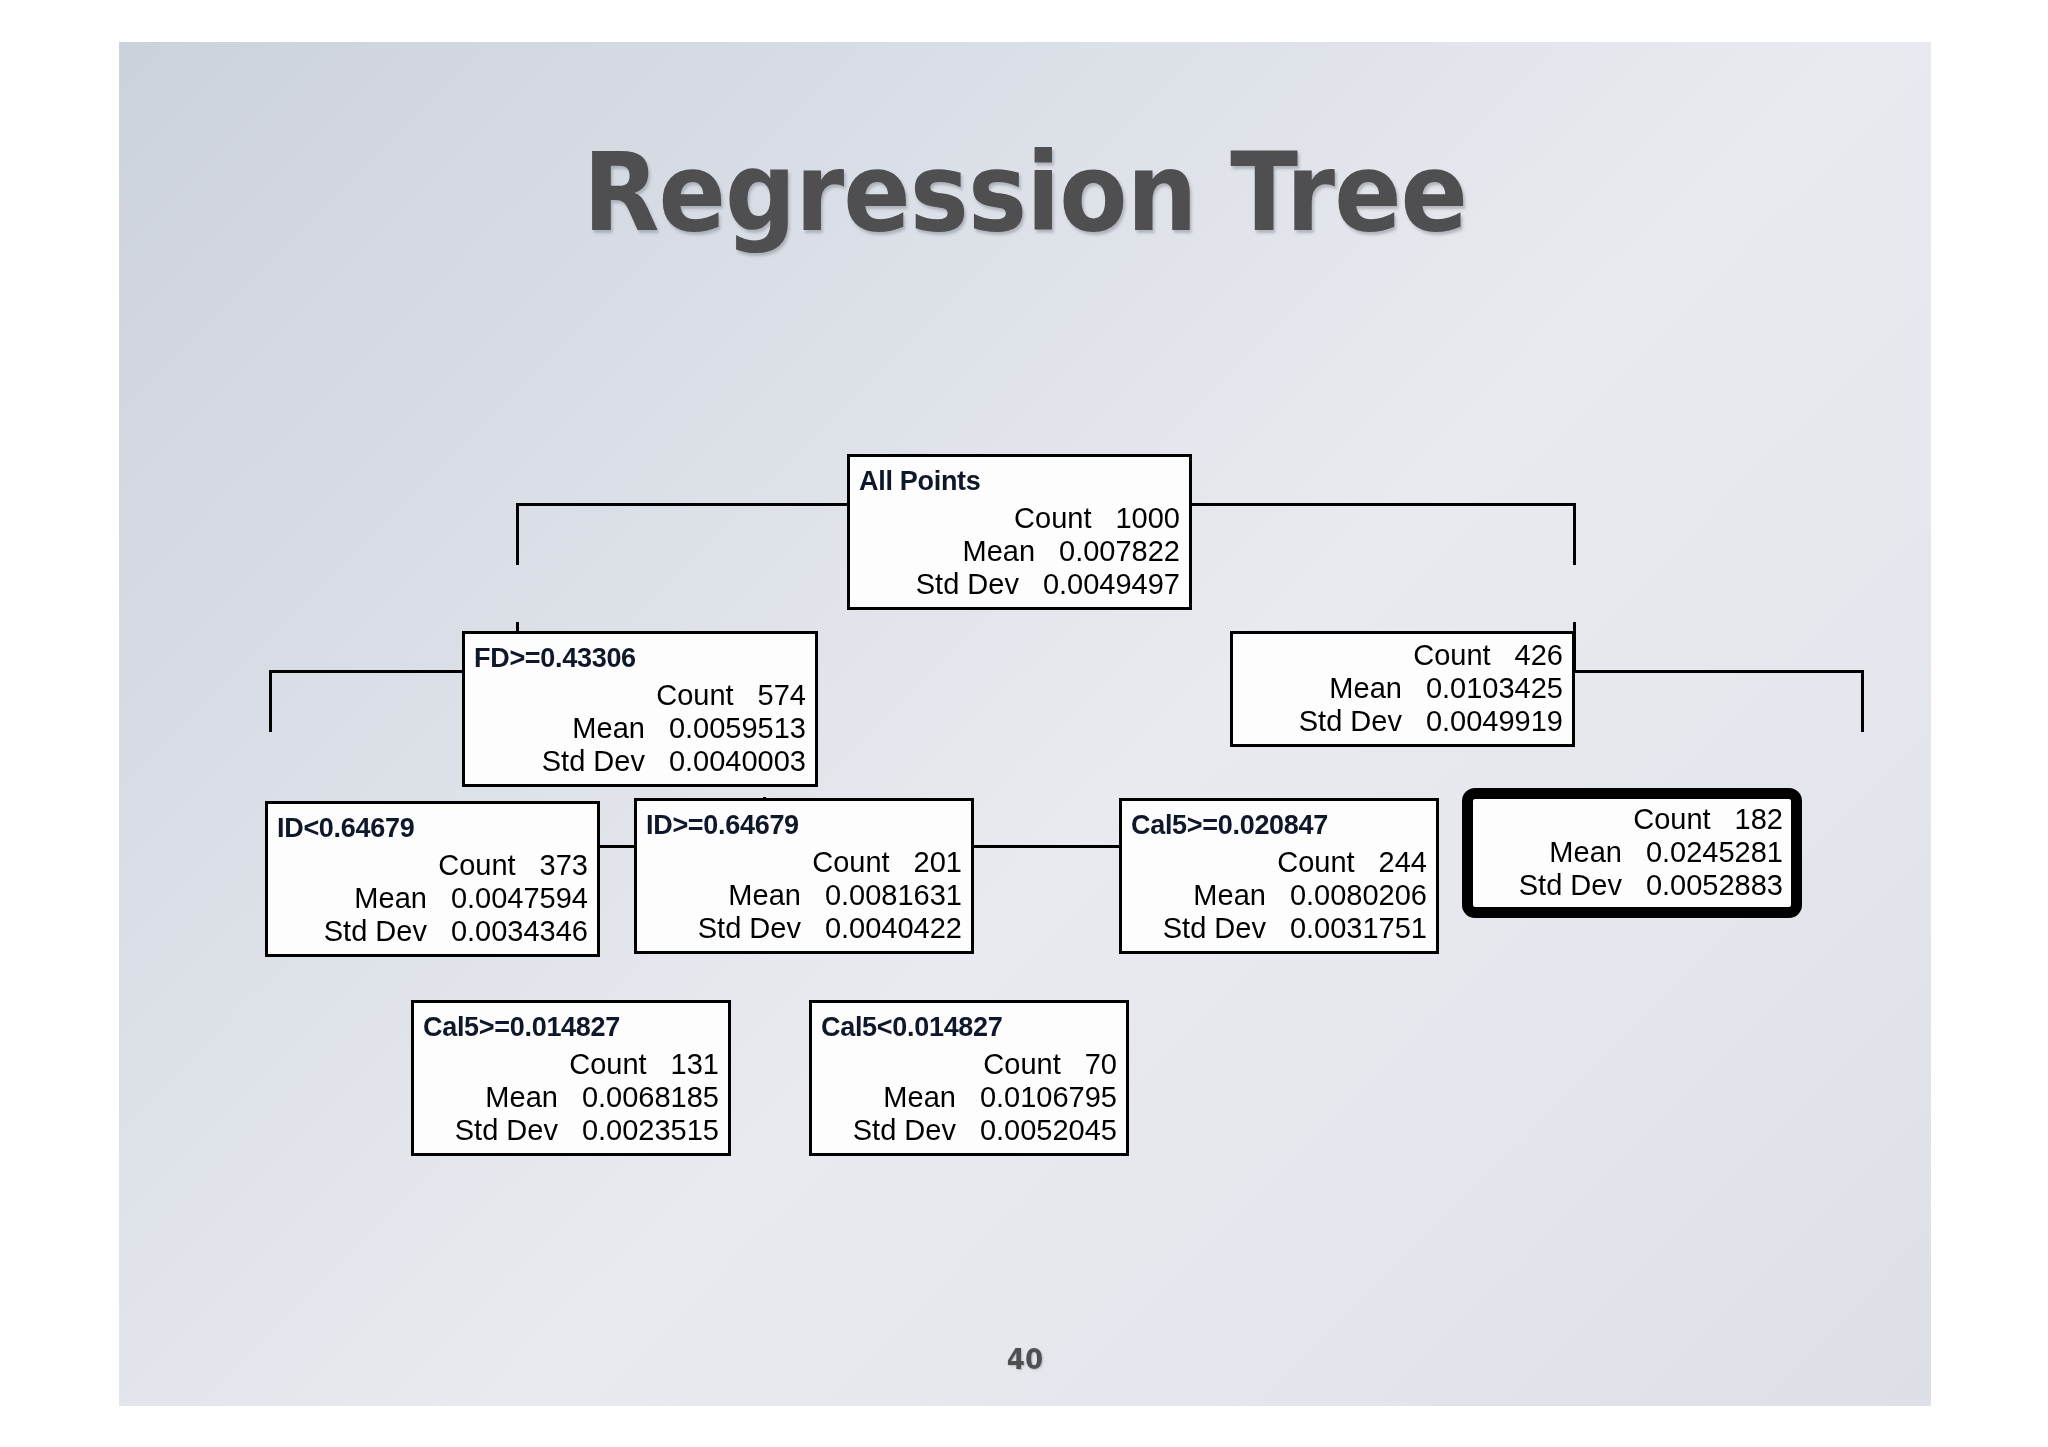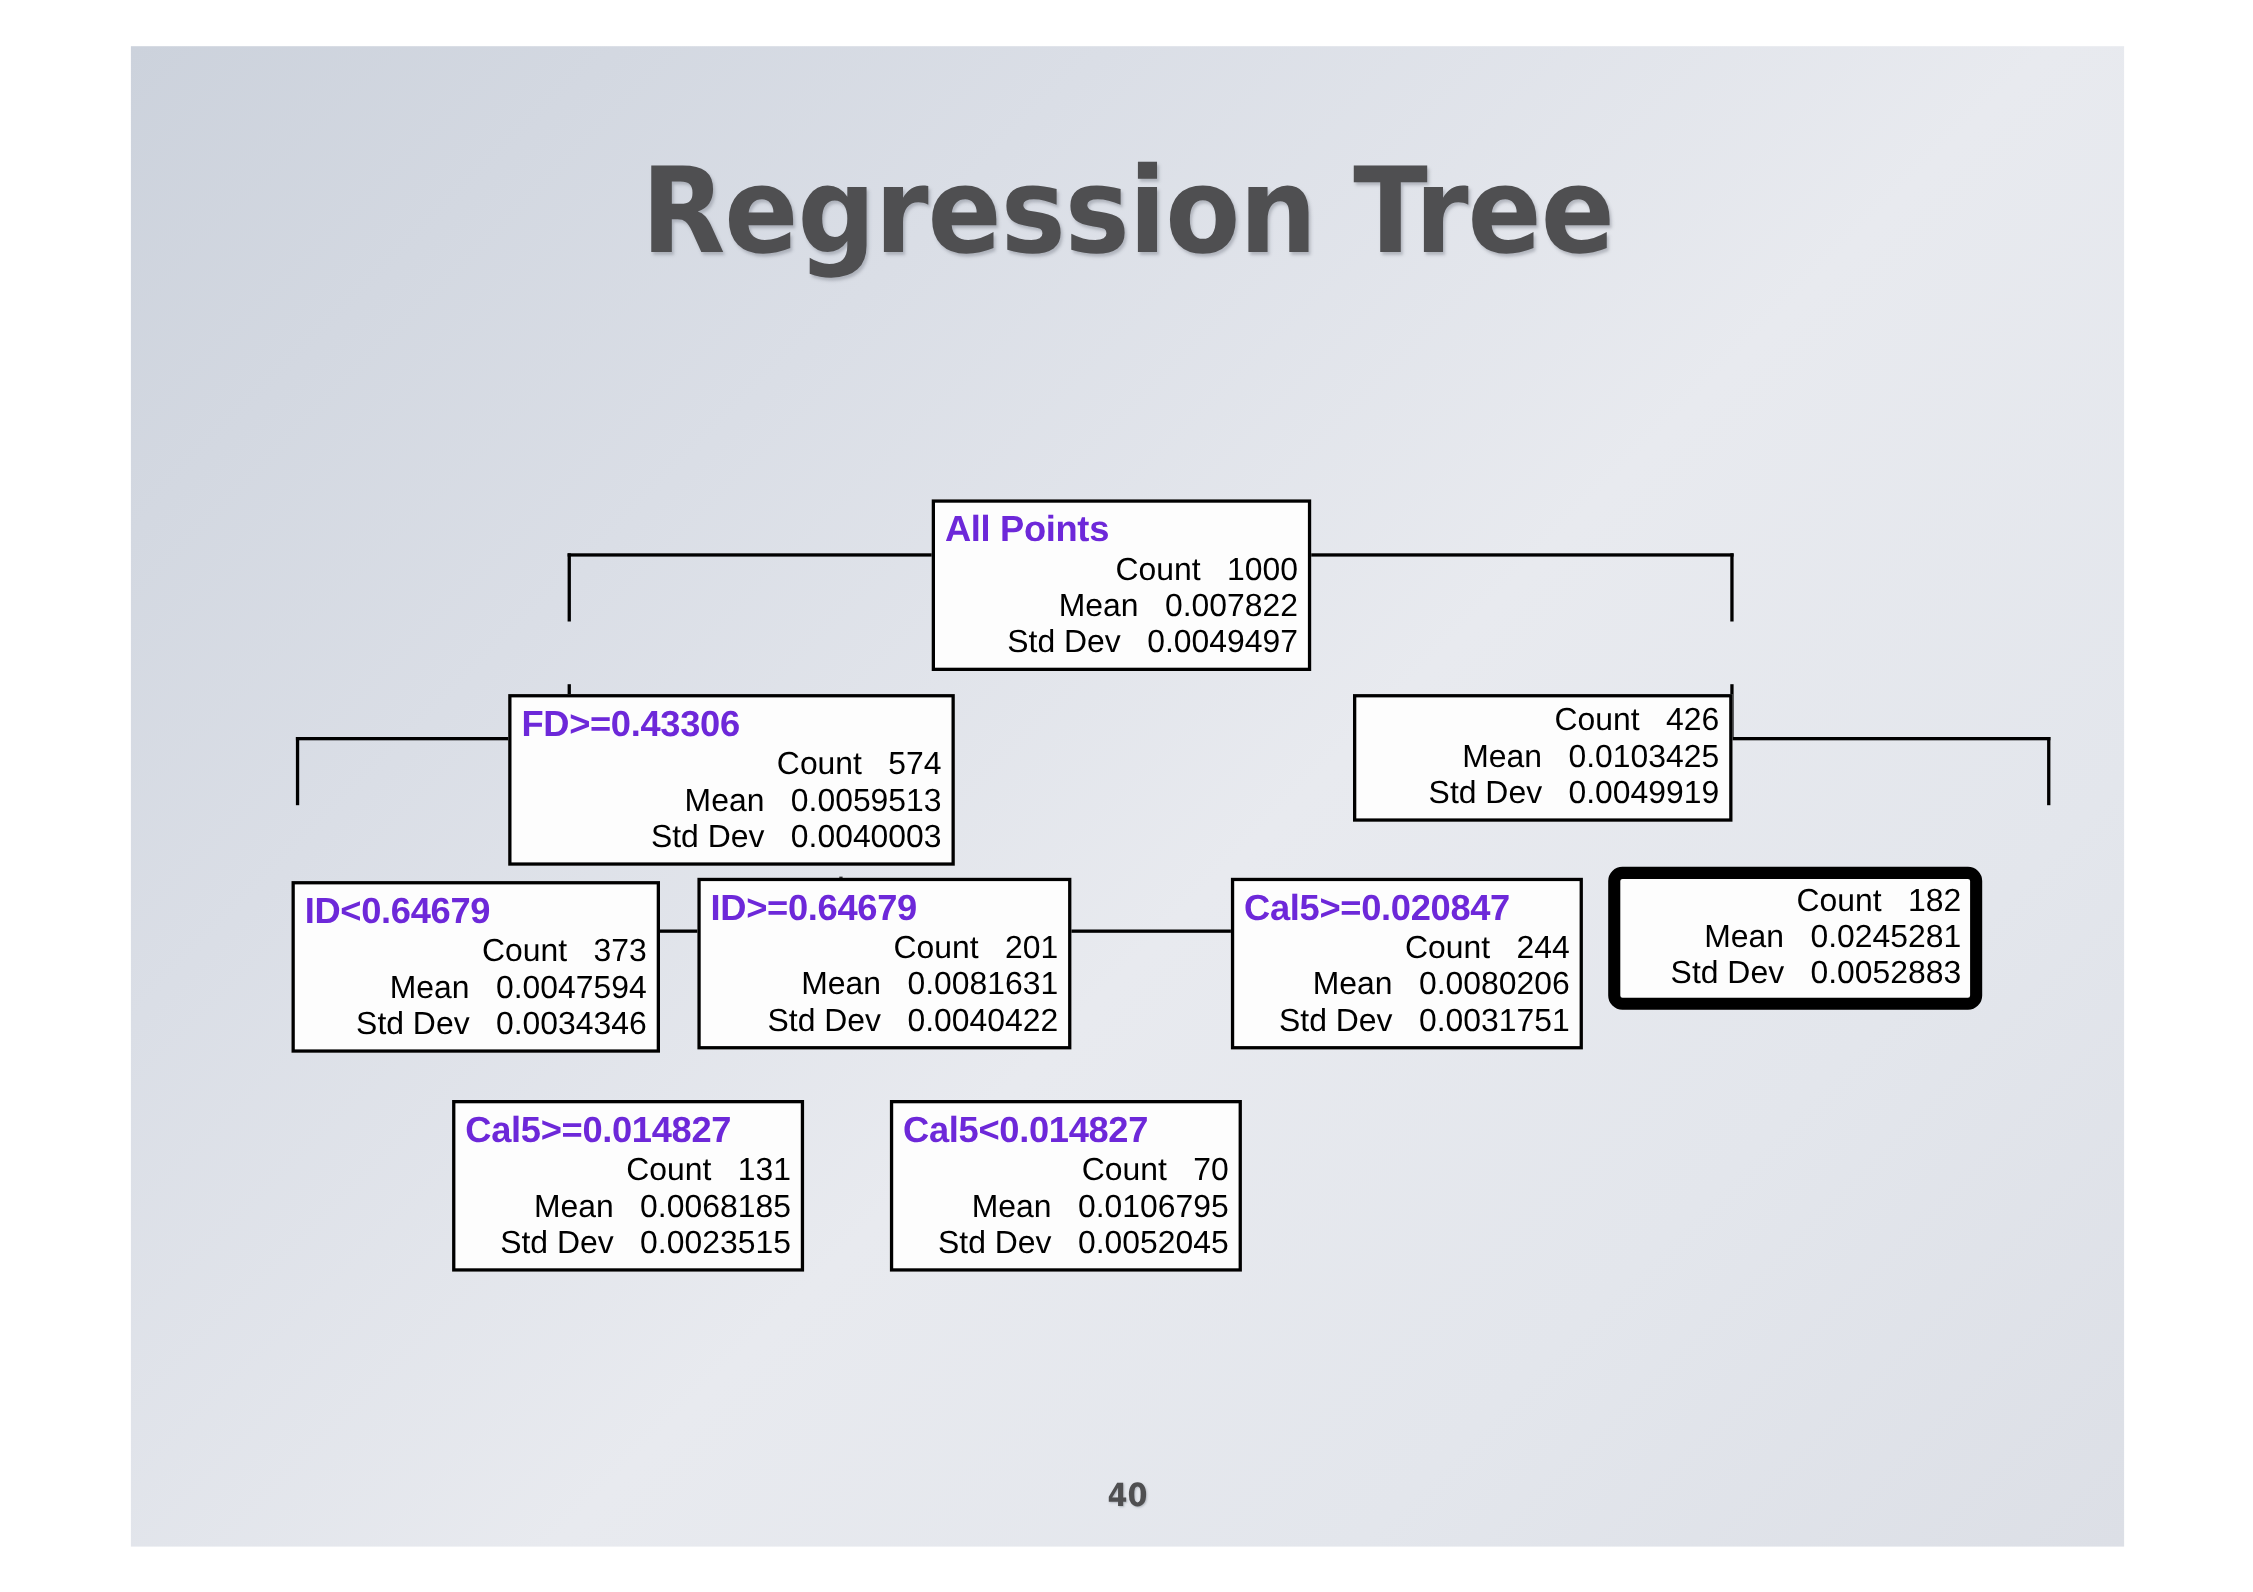--- a/index.html
+++ b/index.html
@@ -81,23 +81,23 @@
   }
   .node.highlight {
     border: 11px solid #000000;
     border-radius: 13px;
     padding: 3px 8px 5px 8px;
   }
 
   .node-title {
     font-family: "Liberation Sans", sans-serif;
     font-weight: bold;
-    font-size: 33px;
+    font-size: 27px;
     line-height: 40px;
-    color: #6d28d9;
+    color: #0f172a;
     white-space: nowrap;
     letter-spacing: -0.3px;
   }
 
   .stats {
     margin-top: 1px;
   }
   .stat-row {
     display: flex;
     justify-content: flex-end;
@@ -151,21 +151,21 @@
           <span class="stat-label">Mean</span>
           <span class="stat-value">0.007822</span>
         </div>
         <div class="stat-row">
           <span class="stat-label">Std Dev</span>
           <span class="stat-value">0.0049497</span>
         </div>
       </div>
     </div>
 
-    <div class="node" style="left:343px; top:589px; width:406px;">
+    <div class="node" style="left:343px; top:589px; width:356px;">
       <div class="node-title">FD&gt;=0.43306</div>
       <div class="stats">
         <div class="stat-row">
           <span class="stat-label">Count</span>
           <span class="stat-value">574</span>
         </div>
         <div class="stat-row">
           <span class="stat-label">Mean</span>
           <span class="stat-value">0.0059513</span>
         </div>

